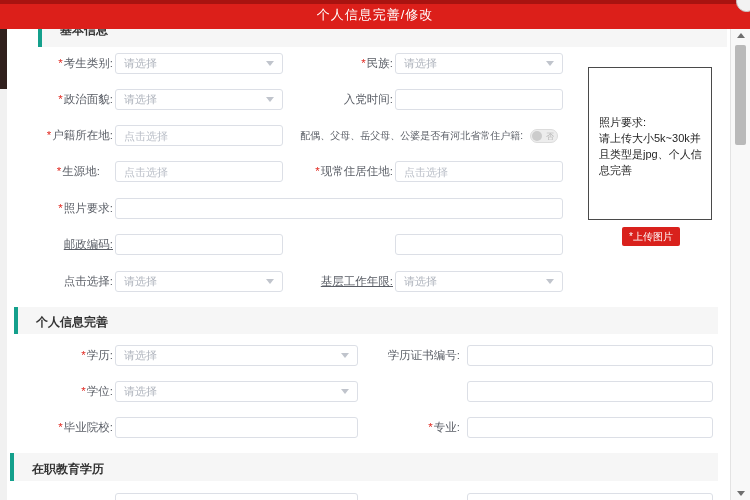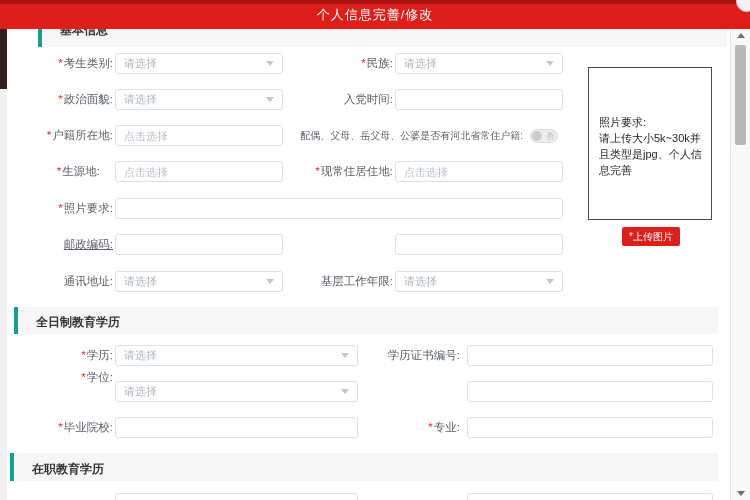--- a/index.html
+++ b/index.html
@@ -106,53 +106,53 @@
   <div class="flabel" style="left:293px;top:161px;width:100px;"><span class="req">*</span><span>现常住居住地:</span></div>
   <input class="ctl" style="left: 395px; top: 161px; width: 168px;" placeholder="点击选择">
 
   <div class="flabel" style="left:13px;top:198px;width:100px;"><span class="req">*</span><span>照片要求:</span></div>
   <input class="ctl" style="left: 115px; top: 198px; width: 448px;">
 
   <div class="flabel" style="left:13px;top:234px;width:100px;text-decoration:underline;"><span>邮政编码:</span></div>
   <input class="ctl" style="left: 115px; top: 234px; width: 168px;">
   <input class="ctl" style="left: 395px; top: 234px; width: 168px;">
 
-  <div class="flabel" style="left:13px;top:271px;width:100px;"><span>通讯地址:</span></div>
+  <div class="flabel" style="left:13px;top:271px;width:100px;"><span>点击选择:</span></div>
   <div class="ctl sel" style="left:115px;top:271px;width:168px;">
     <span class="ph">请选择</span>
     <span class="caret"></span>
   </div>
-  <div class="flabel" style="left:293px;top:271px;width:100px;"><span>基层工作年限:</span></div>
+  <div class="flabel" style="left:293px;top:271px;width:100px;text-decoration:underline;"><span>基层工作年限:</span></div>
   <div class="ctl sel" style="left:395px;top:271px;width:168px;">
     <span class="ph">请选择</span>
     <span class="caret"></span>
   </div>
 
   <div class="photo-box">
     <div class="photo-text">
       <div>照片要求:</div>
       <div>请上传大小5k~30k并且类型是jpg、个人信息完善</div>
     </div>
   </div>
   <div class="upload-btn">*上传图片</div>
 
   <div class="band" style="left:14px;top:307px;width:704px;height:27px;">
     <div class="bar"></div>
-    <span class="bt" style="top:7px;">全日制教育学历</span>
+    <span class="bt" style="top:7px;">个人信息完善</span>
   </div>
 
   <div class="flabel" style="left:13px;top:345px;width:100px;"><span class="req">*</span><span>学历:</span></div>
   <div class="ctl sel" style="left:115px;top:345px;width:243px;">
     <span class="ph">请选择</span>
     <span class="caret"></span>
   </div>
   <div class="flabel" style="left:330px;top:345px;width:130px;"><span>学历证书编号:</span></div>
   <input class="ctl" style="left: 467px; top: 345px; width: 246px;">
 
-  <div class="flabel" style="left:13px;top:367px;width:100px;"><span class="req">*</span><span>学位:</span></div>
+  <div class="flabel" style="left:13px;top:381px;width:100px;"><span class="req">*</span><span>学位:</span></div>
   <div class="ctl sel" style="left:115px;top:381px;width:243px;">
     <span class="ph">请选择</span>
     <span class="caret"></span>
   </div>
   <input class="ctl" style="left: 467px; top: 381px; width: 246px;">
 
   <div class="flabel" style="left:13px;top:417px;width:100px;"><span class="req">*</span><span>毕业院校:</span></div>
   <input class="ctl" style="left: 115px; top: 417px; width: 243px;">
   <div class="flabel" style="left:380px;top:417px;width:80px;"><span class="req">*</span><span>专业:</span></div>
   <input class="ctl" style="left: 467px; top: 417px; width: 246px;">

